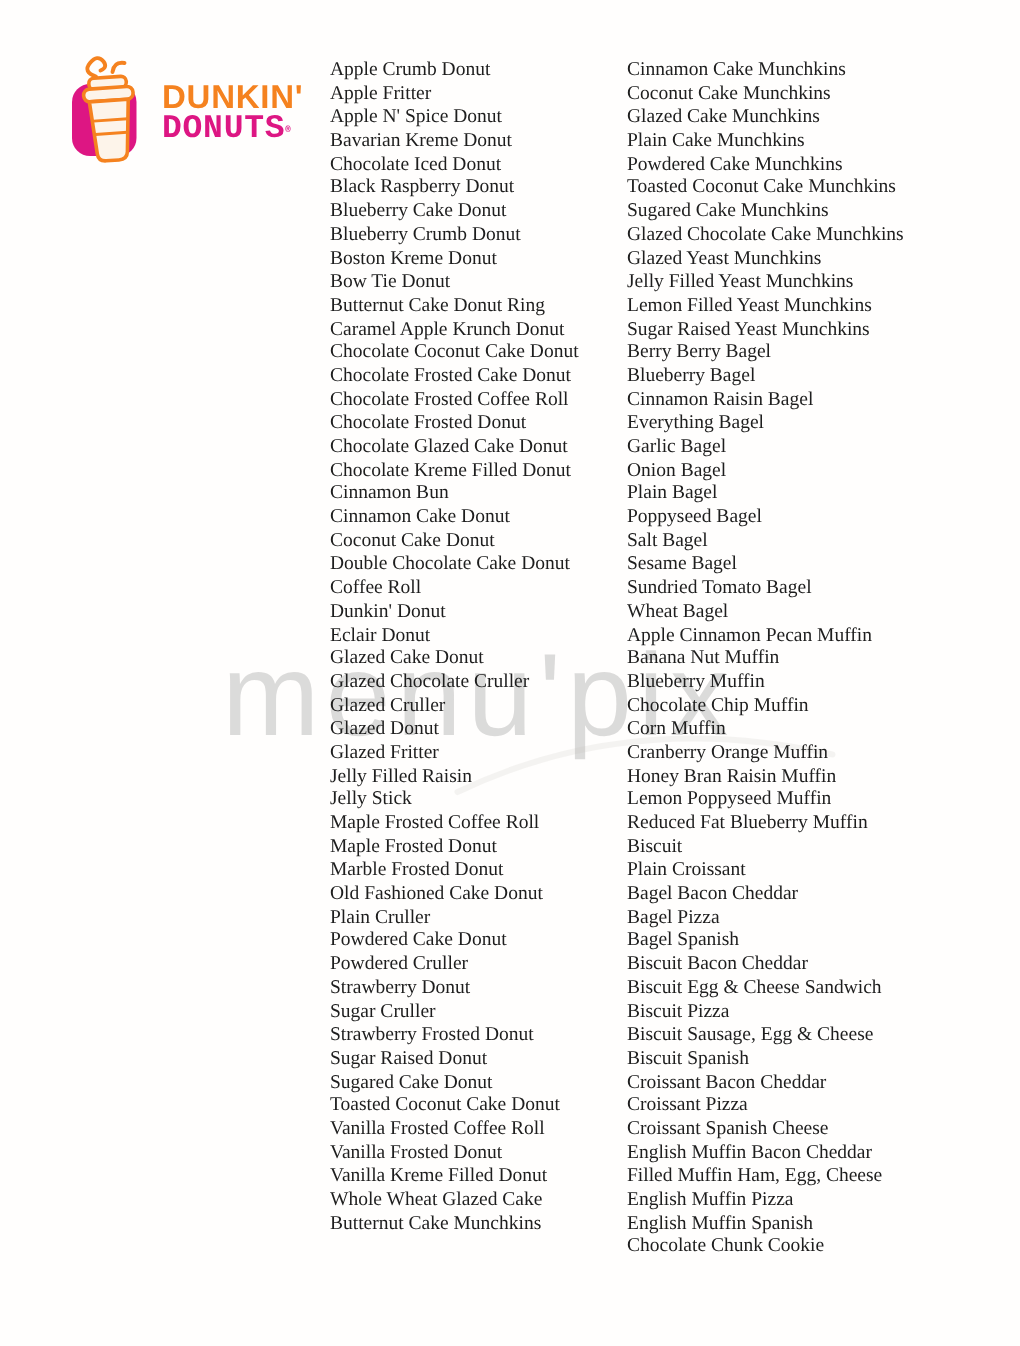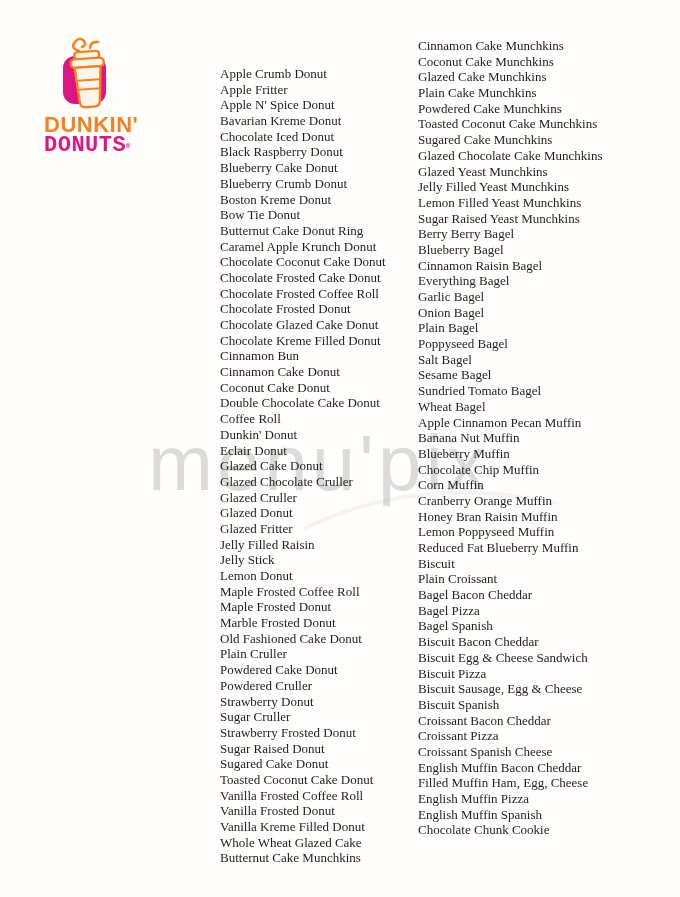--- a/index.html
+++ b/index.html
@@ -34,21 +34,20 @@
     opacity: 0.14;
   }
 
   
   .logo {
     position: absolute;
     left: 44px; top: 36px;
     display: flex;
     align-items: center;
     z-index: 2;
-    flex-direction: column;
   }
   .logo-cup { display: block; margin-right: 2px; }
   .logo-text {
     display: flex;
     flex-direction: column;
     font-family: "Liberation Sans", sans-serif;
     font-weight: bold;
     font-size: 22px;
     line-height: 21px;
     letter-spacing: 0.5px;
@@ -63,21 +62,21 @@
     margin-top: 2px;
     letter-spacing: 0;
   }
 
   
   .col {
     position: absolute;
     top: 38px;
     z-index: 1;
   }
-  .col-left  { left: 220px; margin-top: 28px; }
+  .col-left  { left: 220px; }
   .col-right { left: 418px; }
   .menu-item {
     font-size: 13px;
     line-height: 15.7px;
     height: 15.7px;
     color: #1e1e1e;
     white-space: nowrap;
   }
 </style>
 </head>
@@ -141,21 +140,20 @@
       <div class="menu-item">Coffee Roll</div>
       <div class="menu-item">Dunkin' Donut</div>
       <div class="menu-item">Eclair Donut</div>
       <div class="menu-item">Glazed Cake Donut</div>
       <div class="menu-item">Glazed Chocolate Cruller</div>
       <div class="menu-item">Glazed Cruller</div>
       <div class="menu-item">Glazed Donut</div>
       <div class="menu-item">Glazed Fritter</div>
       <div class="menu-item">Jelly Filled Raisin</div>
       <div class="menu-item">Jelly Stick</div>
-      <div class="menu-item">Lemon Donut</div>
       <div class="menu-item">Maple Frosted Coffee Roll</div>
       <div class="menu-item">Maple Frosted Donut</div>
       <div class="menu-item">Marble Frosted Donut</div>
       <div class="menu-item">Old Fashioned Cake Donut</div>
       <div class="menu-item">Plain Cruller</div>
       <div class="menu-item">Powdered Cake Donut</div>
       <div class="menu-item">Powdered Cruller</div>
       <div class="menu-item">Strawberry Donut</div>
       <div class="menu-item">Sugar Cruller</div>
       <div class="menu-item">Strawberry Frosted Donut</div>

